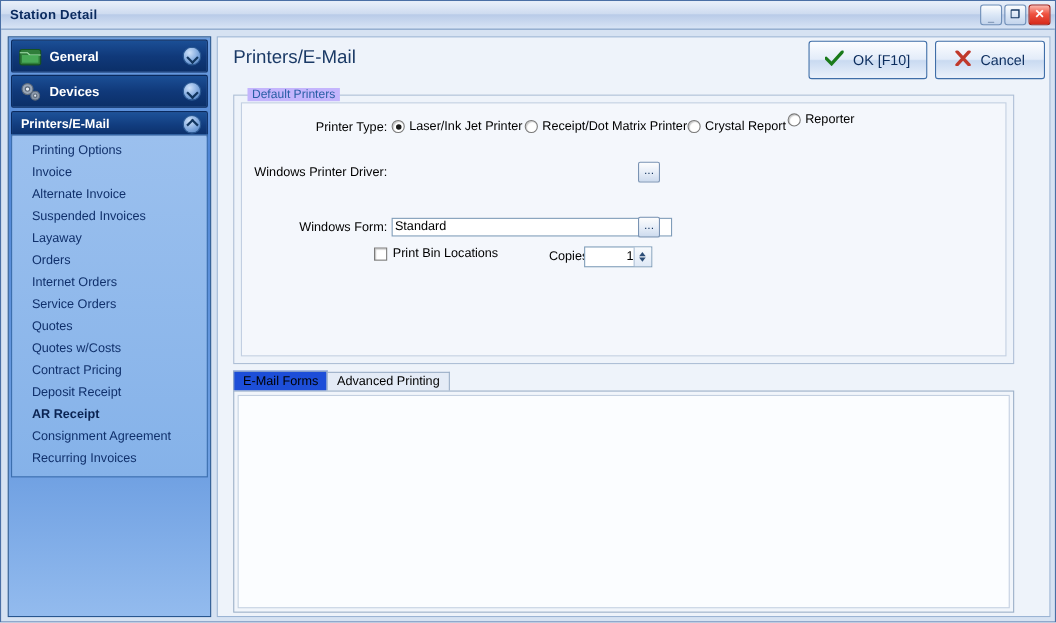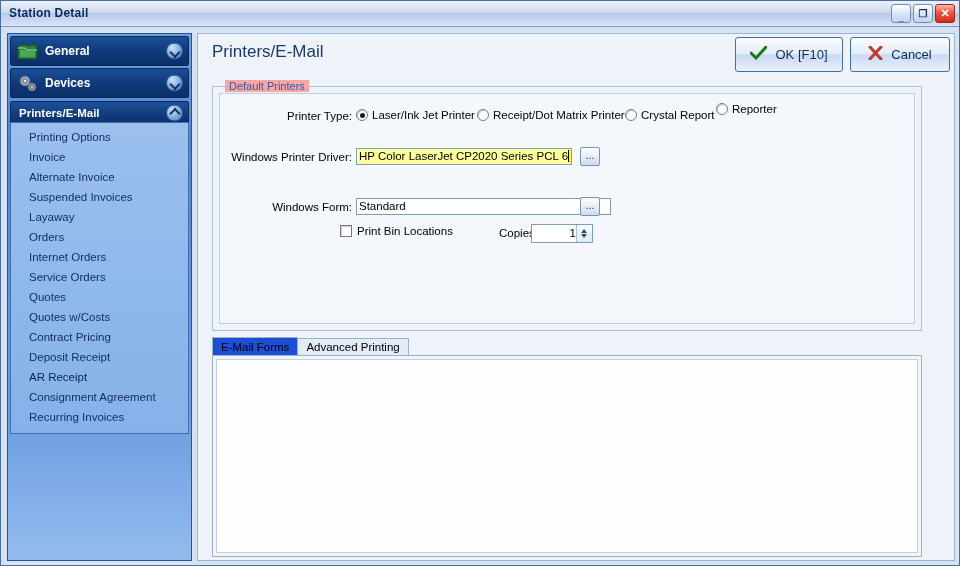--- a/index.html
+++ b/index.html
@@ -154,21 +154,21 @@
   }
   .navitem {
     height: 20px;
     line-height: 20px;
     padding-left: 18px;
     color: #10306b;
     font-size: 11.5px;
     white-space: nowrap;
   }
   .navitem.selected {
-    font-weight: normal;
+    font-weight: bold;
     color: #0a2352;
   }
 
   
   .main {
     position: absolute;
     left: 196px; top: 32px;
     width: 758px;
     height: 528px;
     background: #eef3fa;
@@ -209,21 +209,21 @@
     left: 14px;
     width: 710px;
     border: 1px solid #aebfd6;
     background: #eef3fa;
     box-sizing: border-box;
   }
   .groupbox.printers { top: 52px; height: 245px; }
   .groupbox .gbtitle {
     position: absolute;
     left: 12px; top: -7px;
-    background: #fca5a5;
+    background: #c4b5fd;
     padding: 0 4px;
     font-size: 11px;
     color: #2a5fa5;
   }
   .inner-white {
     position: absolute;
     left: 6px; top: 6px;
     right: 6px; bottom: 6px;
     background: #f4f7fc;
     border: 1px solid #c2cfe2;
@@ -507,21 +507,20 @@
           <span class="rdot"></span>
           <span>Crystal Report</span>
         </div>
 
         <div class="radio" style="left:496px; top:9px;">
           <span class="rdot"></span>
           <span>Reporter</span>
         </div>
 
         <div class="flabel" style="left:8px; top:57px; width:124px;">Windows Printer Driver:</div>
-        <div class="textbox highlight" style="left:136px; top:54px; width:216px;"><span>HP Color LaserJet CP2020 Series PCL 6</span><span class="caret"></span><span class="sel">&nbsp;&nbsp;&nbsp;&nbsp;&nbsp;</span></div>
         <div class="ellipsisbtn" style="left:360px; top:53px;">...</div>
 
         <div class="flabel" style="left:40px; top:107px; width:92px;">Windows Form:</div>
         <div class="textbox" style="left:136px; top:104px; width:255px;"><span>Standard</span></div>
         <div class="ellipsisbtn" style="left:360px; top:103px;">...</div>
 
         <div class="checkrow" style="left:120px; top:131px;">
           <span class="cbox"></span>
           <span>Print Bin Locations</span>
         </div>

